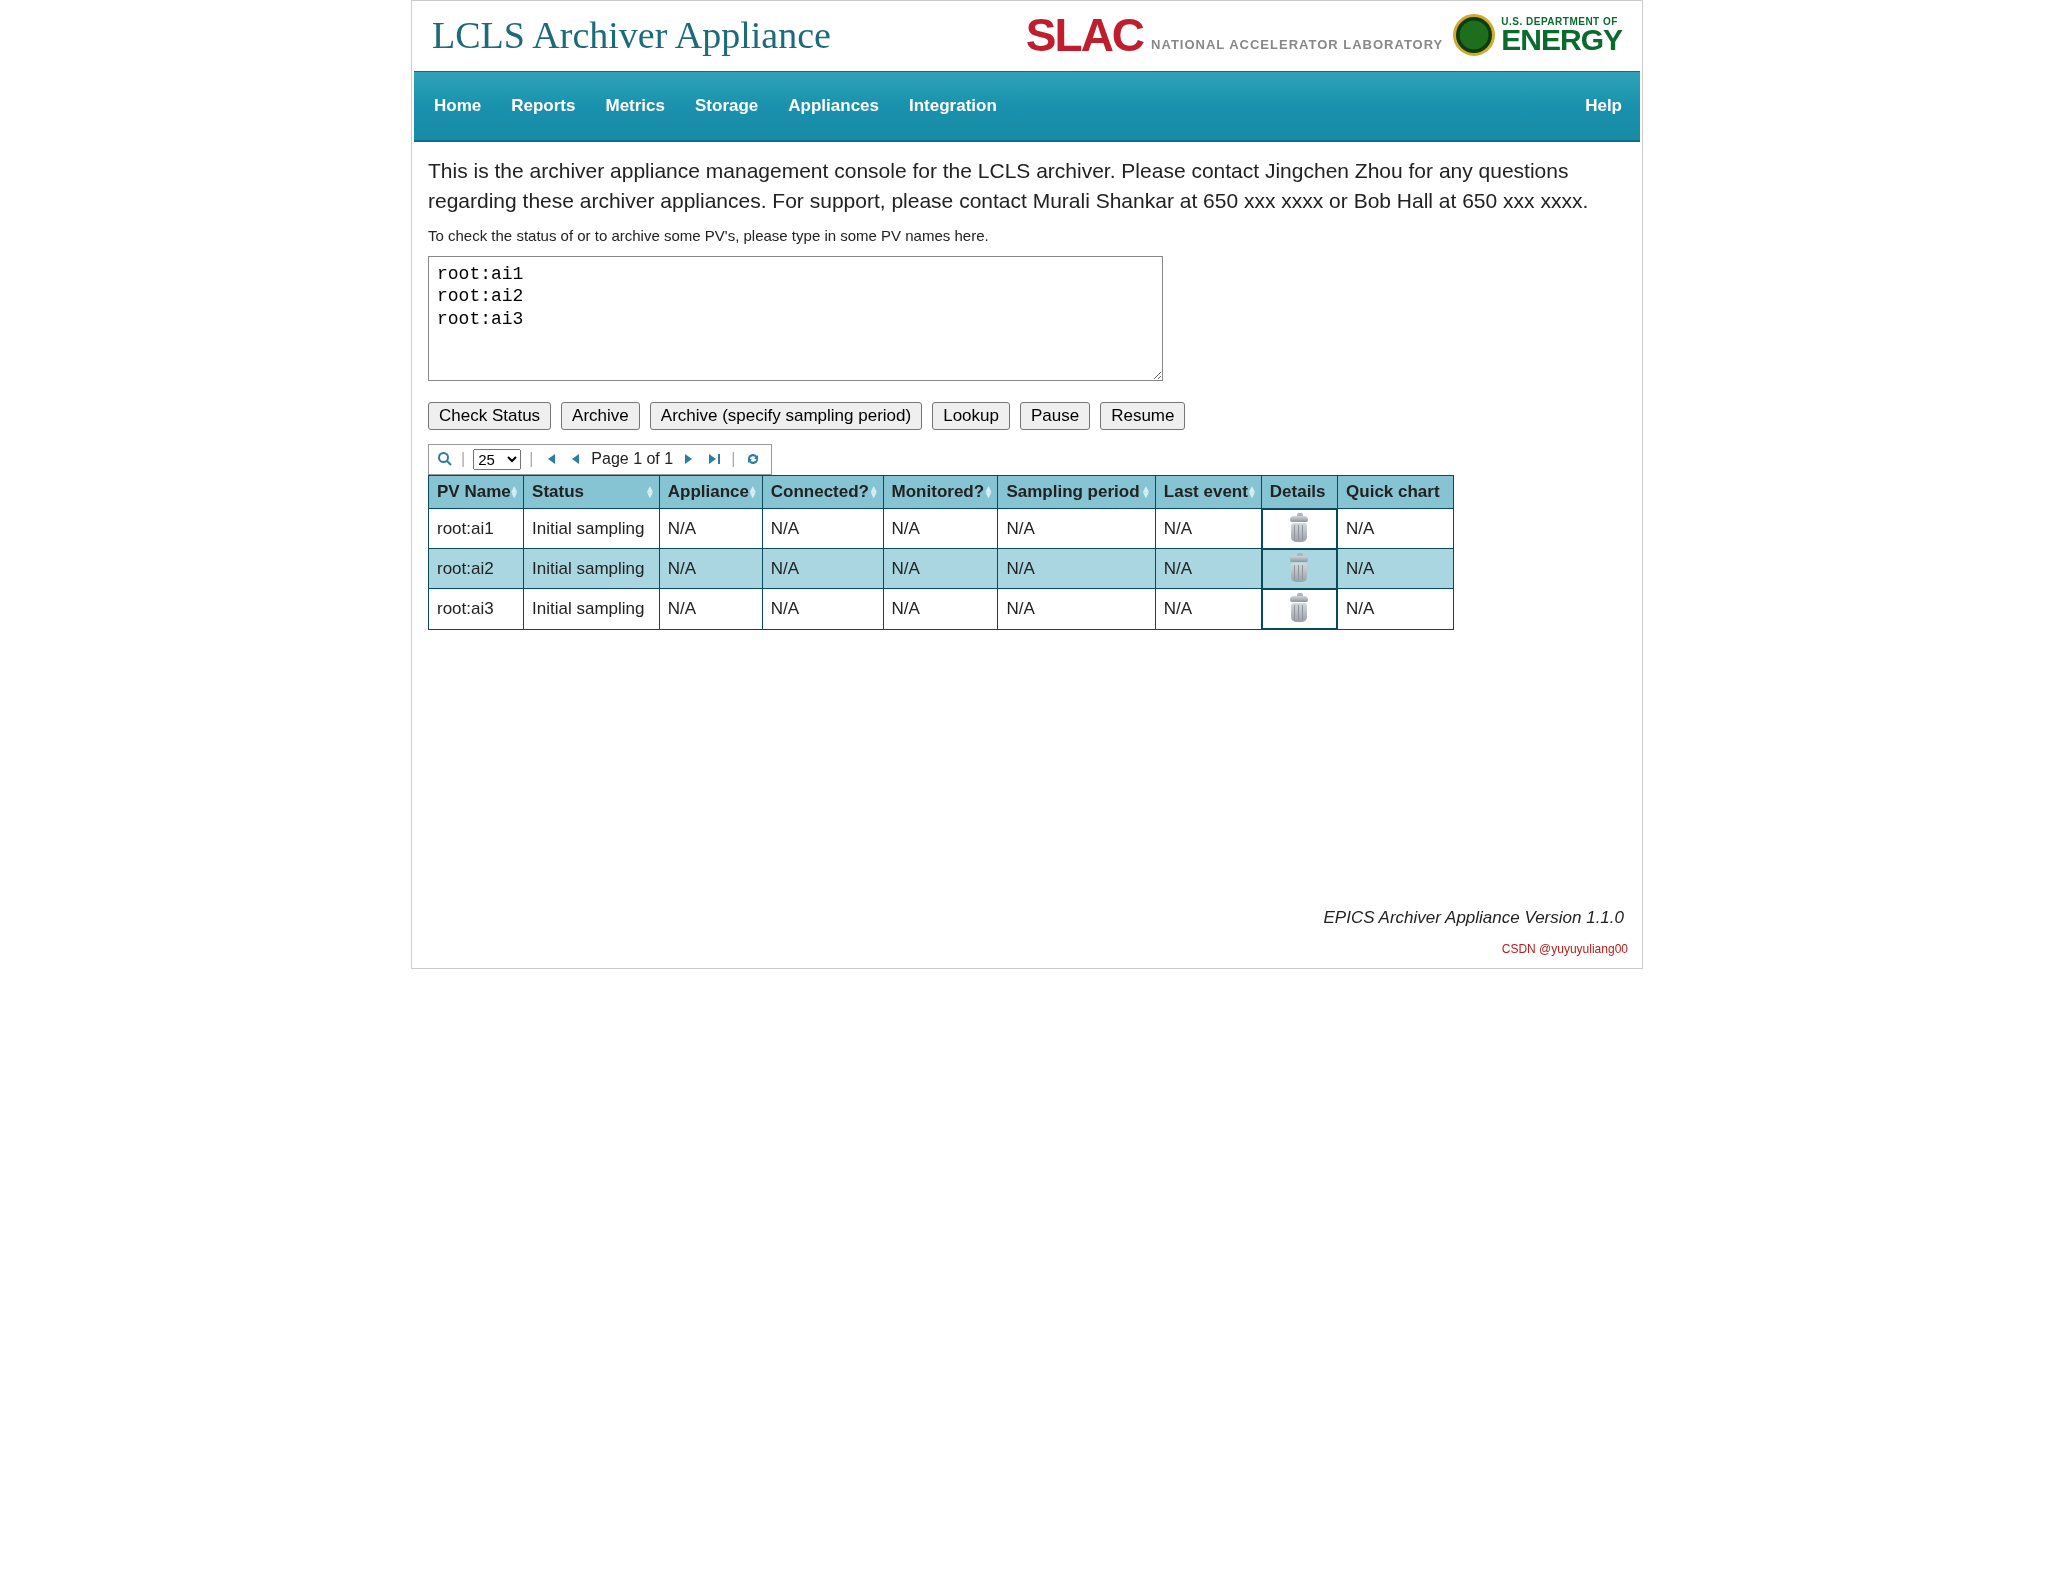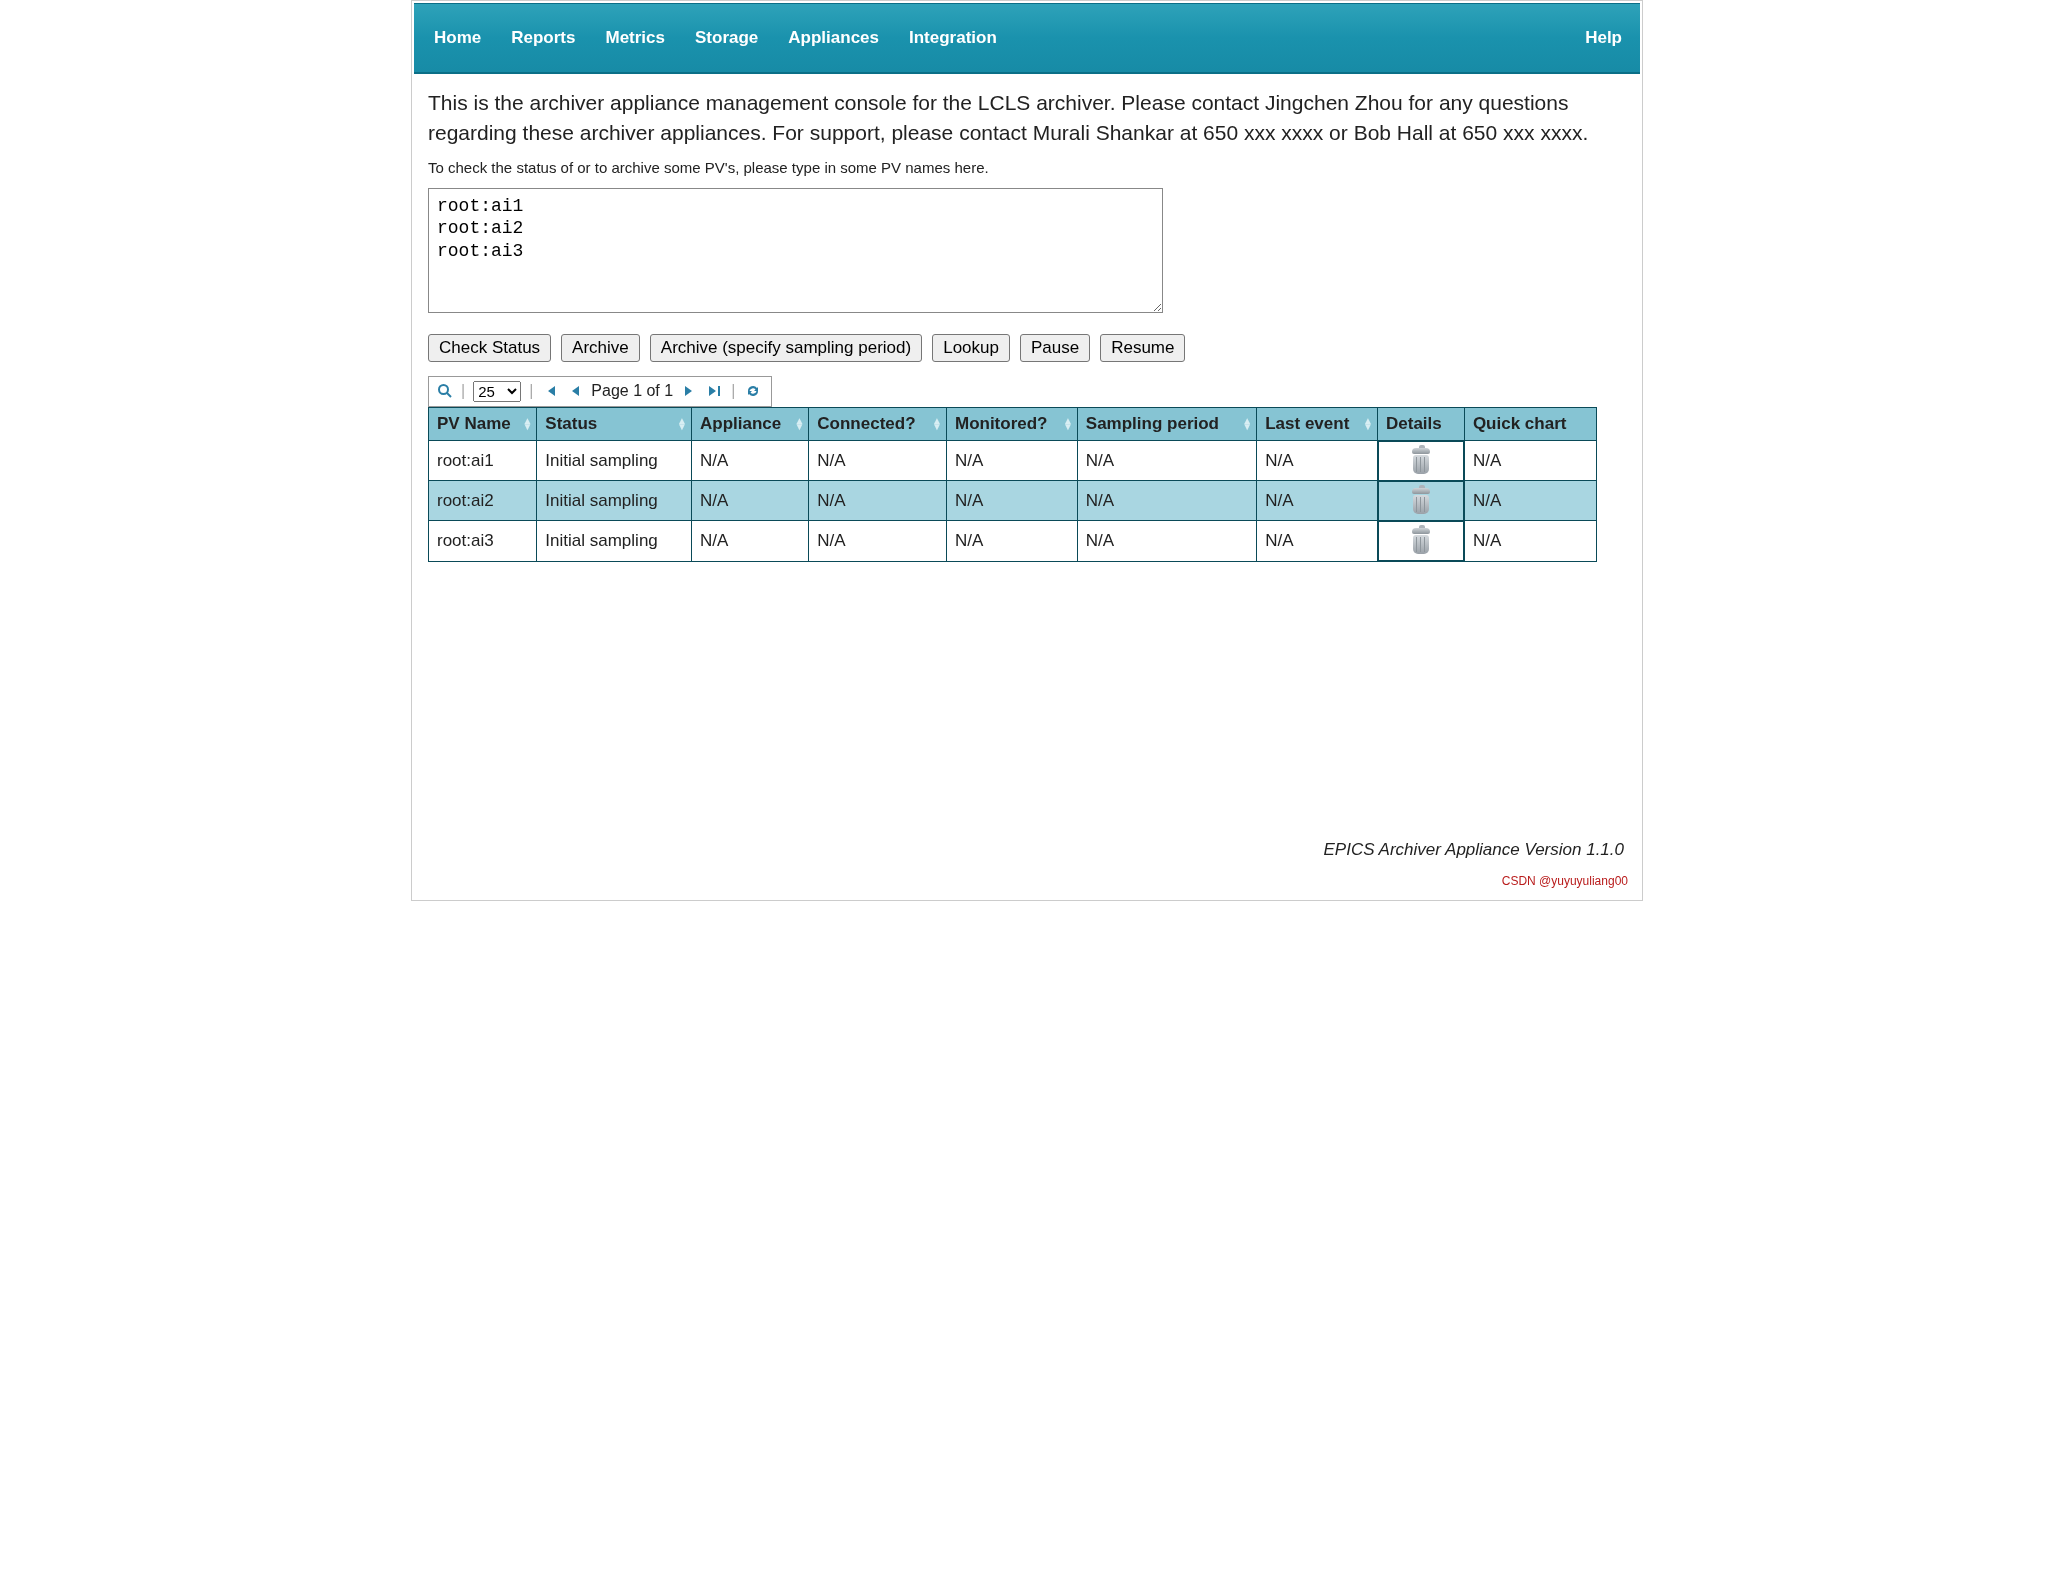--- a/index.html
+++ b/index.html
@@ -101,21 +101,21 @@
   .pager select { font-size:15px; }
   .pager .arrow {
     color:#2a7ea6; font-size:16px; cursor:pointer; padding:0 2px;
     display:inline-flex; align-items:center;
   }
   .pager .glass { color:#2a7ea6; font-size:16px; cursor:pointer;}
   .pager svg { display:block; }
 
   
   table.data {
-    width:1169px; border-collapse:collapse; margin-top:0;
+    width:1026px; border-collapse:collapse; margin-top:0;
     border:1px solid #0a4a58;
   }
   table.data th, table.data td {
     border:1px solid #0a4a58; padding:6px 8px; text-align:left;
     font-size:17px;
   }
   table.data th {
     background:#86c4d3; font-weight:700; position:relative;
     white-space:nowrap;
   }
@@ -156,20 +156,36 @@
   }
   .watermark {
     text-align:right; font-size:12px; color:#b91c1c; padding:6px 12px 10px;
   }
 </style>
 </head>
 <body>
 
 <div class="wrap">
 
+  <div class="topbar">
+    <div class="app-title">LCLS Archiver Appliance</div>
+    <div class="logos">
+      <div class="slac-logo">
+        <span class="slac-text">SLAC</span>
+        <span class="slac-sub">NATIONAL ACCELERATOR LABORATORY</span>
+      </div>
+      <div class="doe">
+        <div class="doe-seal"></div>
+        <div class="energy-text">
+          <div class="energy-small">U.S. DEPARTMENT OF</div>
+          <div class="energy-big">ENERGY</div>
+        </div>
+      </div>
+    </div>
+  </div>
 
   <div class="nav">
     <div class="nav-left">
       <span class="nav-item">Home</span>
       <span class="nav-item">Reports</span>
       <span class="nav-item">Metrics</span>
       <span class="nav-item">Storage</span>
       <span class="nav-item">Appliances</span>
       <span class="nav-item">Integration</span>
     </div>

